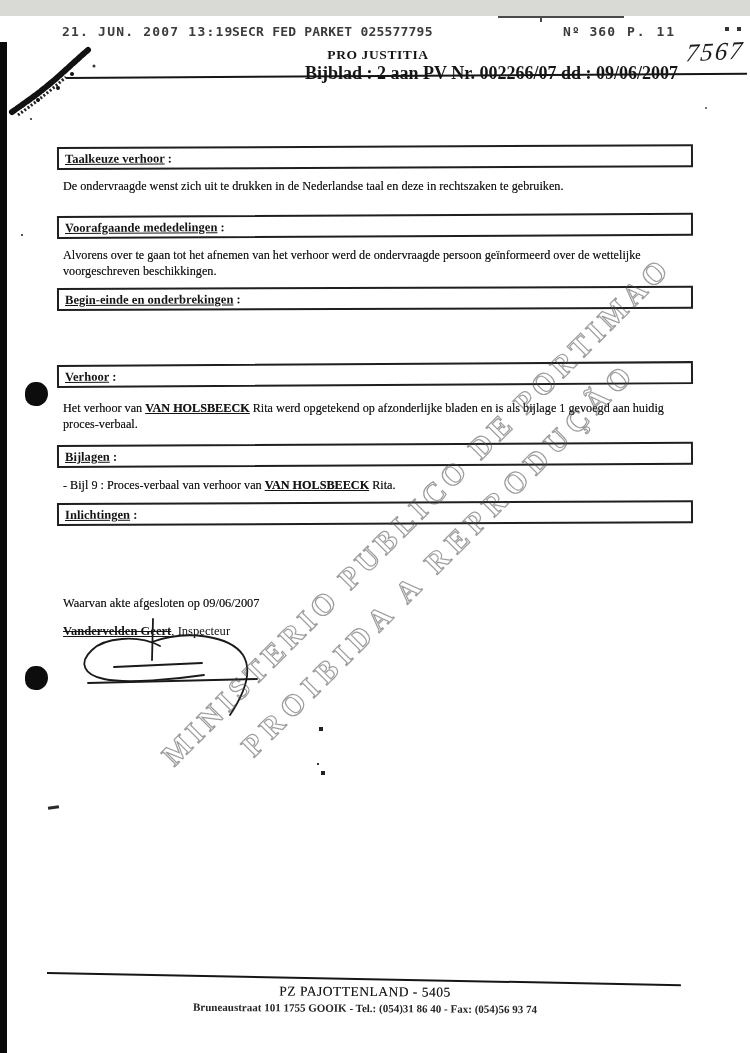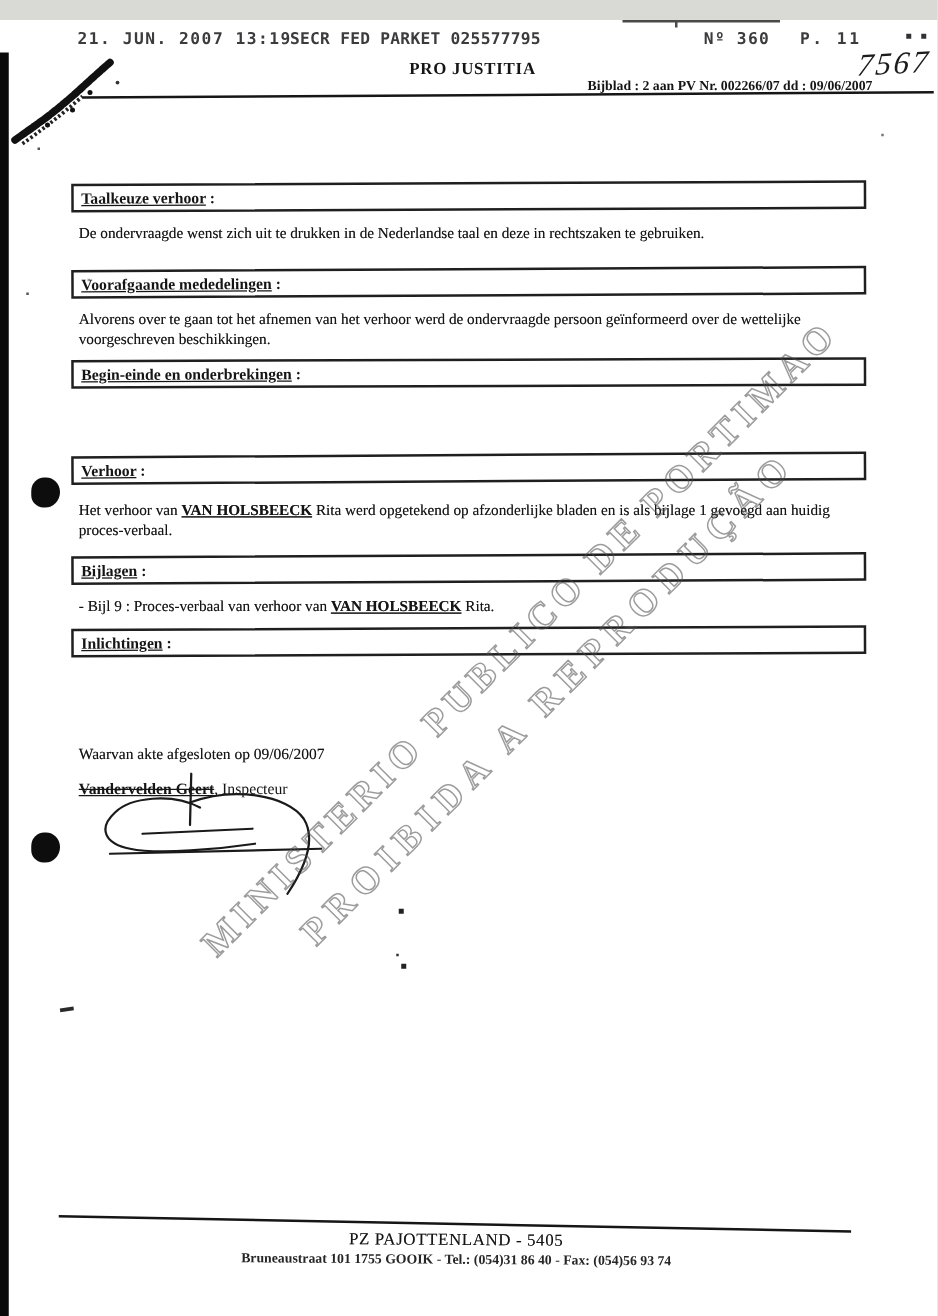--- a/index.html
+++ b/index.html
@@ -21,25 +21,25 @@
     box-shadow:5px 19px 0 #555, -4px 135px 0 #555, 45px 124px 0 #666,
       295px 629px 0 1px #222, 292px 664px 0 #333, 297px 673px 0 1px #222,
       701px -71px 0 1px #333, 713px -71px 0 1px #333, 680px 8px 0 #777;}
   .dash-mark{left:48px;top:790px;width:11px;height:3px;background:#2a2a2a;transform:rotate(-8deg);}
   
   .fax{font-family:"DejaVu Sans Mono",monospace;font-size:13px;font-weight:bold;
        color:#3c3c3c;white-space:nowrap;top:8px;}
   .fax-datetime{left:62px;letter-spacing:1.2px;}
   .fax-sender{left:232px;letter-spacing:0.2px;}
   .fax-number{left:563px;letter-spacing:1px;}
-  .fax-page{left:640px;letter-spacing:2px;}
+  .fax-page{left:627px;letter-spacing:2px;}
   
   .doc-title{left:0;top:31px;width:100%;text-align:center;font-weight:bold;
     font-size:13.5px;letter-spacing:0.6px;transform:translateX(3px);}
-  .doc-ref{right:52px;top:47px;font-weight:bold;font-size:11px;white-space:nowrap;}
+  .doc-ref{right:72px;top:47px;font-weight:bold;font-size:18px;white-space:nowrap;}
   .header-rule{left:66px;top:61px;width:681px;height:0;border-top:2.5px solid #161616;
     transform:rotate(-0.35deg);transform-origin:left center;}
   .hand-number{left:686px;top:22px;font-size:25px;font-style:italic;font-weight:500;
     letter-spacing:2px;color:#1c1c1c;transform:rotate(-3deg) skewX(-9deg);}
   
   .sec-box{left:57px;width:620px;border:2px solid #1f1f1f;padding:2px 6px 1px 6px;
     font-size:12.6px;line-height:16px;background:rgba(255,255,255,0.4);
     transform-origin:left center;white-space:nowrap;}
   .sec-label{font-weight:bold;text-decoration:underline;}
   .sec-colon{font-weight:bold;}

